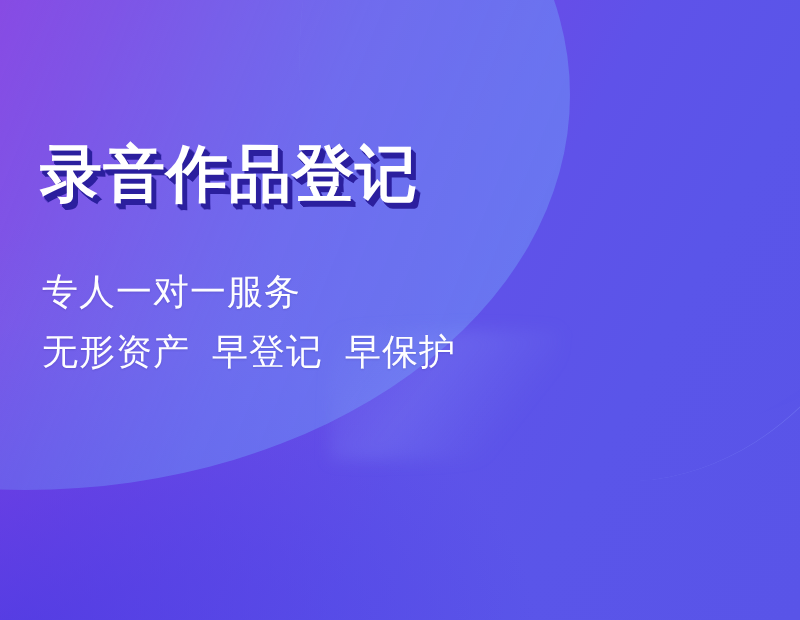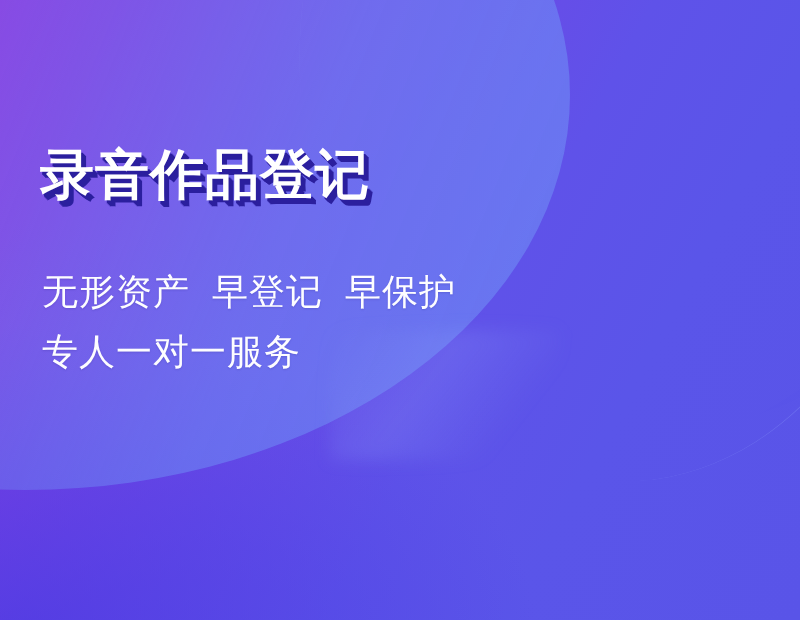--- a/index.html
+++ b/index.html
@@ -113,21 +113,21 @@
     width: 640px;
     height: 100%;
     z-index: 5;
   }
 
   .headline {
     position: absolute;
     top: 131px;
     left: 0;
     margin: 0;
-    font-size: 54px;
+    font-size: 62px;
     line-height: 86px;
     font-weight: bold;
     color: #ffffff;
     letter-spacing: 1px;
     white-space: nowrap;
     text-shadow:
       5px 6px 0 #2b1f9e,
       4px 5px 0 #2b1f9e,
       3px 4px 0 #2b1f9e,
       2px 3px 0 #2b1f9e;
@@ -159,18 +159,18 @@
   <div class="glow-ellipse"></div>
   <div class="glow-crescent"></div>
   <div class="glow-rim"></div>
   <div class="glow-tail"></div>
 
   <div class="content">
 
     <h1 class="headline">录音作品登记</h1>
 
     <div class="sub-lines">
+      <p class="sub-line">专人一对一服务</p>
       <p class="sub-line">无形资产  早登记  早保护</p>
-      <p class="sub-line">专人一对一服务</p>
     </div>
 
   </div>
 </div>
 
 </body></html>

